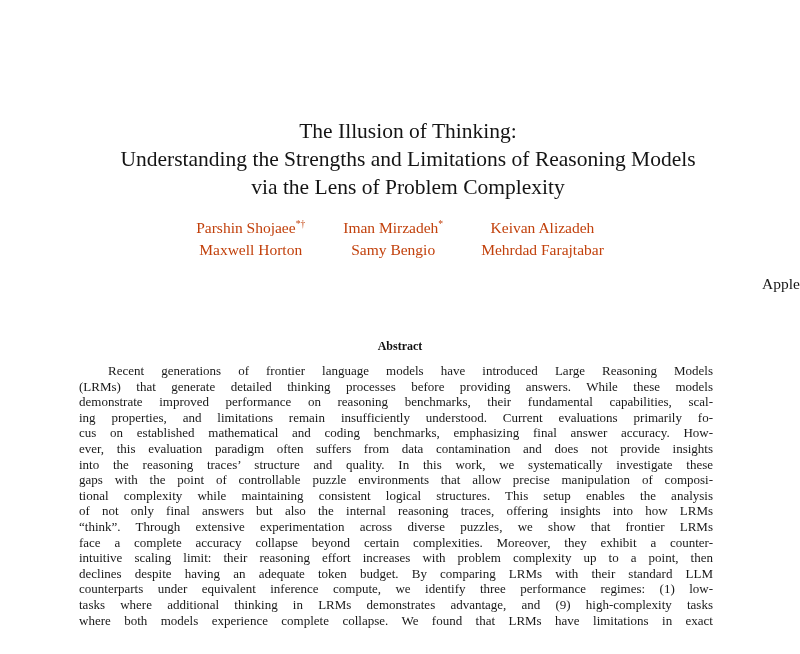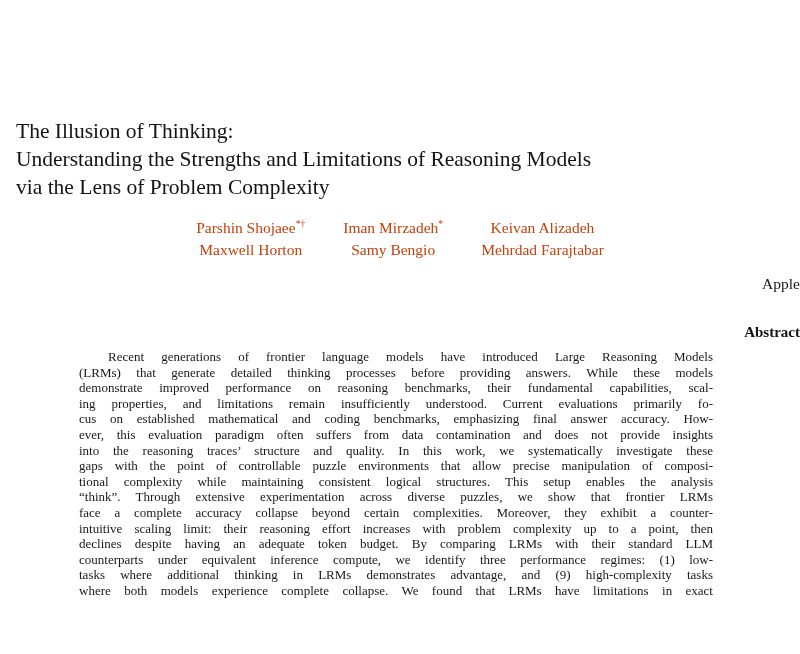--- a/index.html
+++ b/index.html
@@ -14,21 +14,21 @@
     width: 800px;
     height: 654px;
     background: #ffffff;
     color: #161616;
     font-family: "Liberation Serif", "DejaVu Serif", serif;
     box-sizing: border-box;
     padding-top: 117px;
   }
   .title {
     margin: 0;
-    text-align: left;
+    text-align: center;
     font-size: 21.5px;
     line-height: 28px;
     font-weight: 400;
     color: #141414;
     padding-left: 16px;
   }
   .title-line { display: block; }
   .authors-grid {
     margin-top: 16px;
     display: grid;
@@ -45,23 +45,23 @@
     vertical-align: super;
     line-height: 0;
   }
   .affiliation {
     margin-top: 13px;
     text-align: right;
     font-size: 15.5px;
     line-height: 20px;
   }
   .abstract-heading {
-    margin-top: 29px;
-    text-align: right;
-    font-size: 15px;
+    margin-top: 43px;
+    text-align: center;
+    font-size: 12px;
     line-height: 18px;
     font-weight: 700;
     color: #111111;
   }
   .abstract-body {
     margin: 8px 0 0 79px;
     width: 634px;
     font-size: 13px;
     line-height: 15.6px;
     color: #181818;
@@ -101,20 +101,21 @@
   <div class="abstract-body">
       <div class="abs-line first">Recent generations of frontier language models have introduced Large Reasoning Models</div>
       <div class="abs-line">(LRMs) that generate detailed thinking processes before providing answers. While these models</div>
       <div class="abs-line">demonstrate improved performance on reasoning benchmarks, their fundamental capabilities, scal-</div>
       <div class="abs-line">ing properties, and limitations remain insufficiently understood. Current evaluations primarily fo-</div>
       <div class="abs-line">cus on established mathematical and coding benchmarks, emphasizing final answer accuracy. How-</div>
       <div class="abs-line">ever, this evaluation paradigm often suffers from data contamination and does not provide insights</div>
       <div class="abs-line">into the reasoning traces’ structure and quality. In this work, we systematically investigate these</div>
       <div class="abs-line">gaps with the point of controllable puzzle environments that allow precise manipulation of composi-</div>
       <div class="abs-line">tional complexity while maintaining consistent logical structures. This setup enables the analysis</div>
+      <div class="abs-line">of not only final answers but also the internal reasoning traces, offering insights into how LRMs</div>
       <div class="abs-line">“think”. Through extensive experimentation across diverse puzzles, we show that frontier LRMs</div>
       <div class="abs-line">face a complete accuracy collapse beyond certain complexities. Moreover, they exhibit a counter-</div>
       <div class="abs-line">intuitive scaling limit: their reasoning effort increases with problem complexity up to a point, then</div>
       <div class="abs-line">declines despite having an adequate token budget. By comparing LRMs with their standard LLM</div>
       <div class="abs-line">counterparts under equivalent inference compute, we identify three performance regimes: (1) low-</div>
       <div class="abs-line">tasks where additional thinking in LRMs demonstrates advantage, and (9) high-complexity tasks</div>
       <div class="abs-line">where both models experience complete collapse. We found that LRMs have limitations in exact</div>
     </div>
 
 </div>

